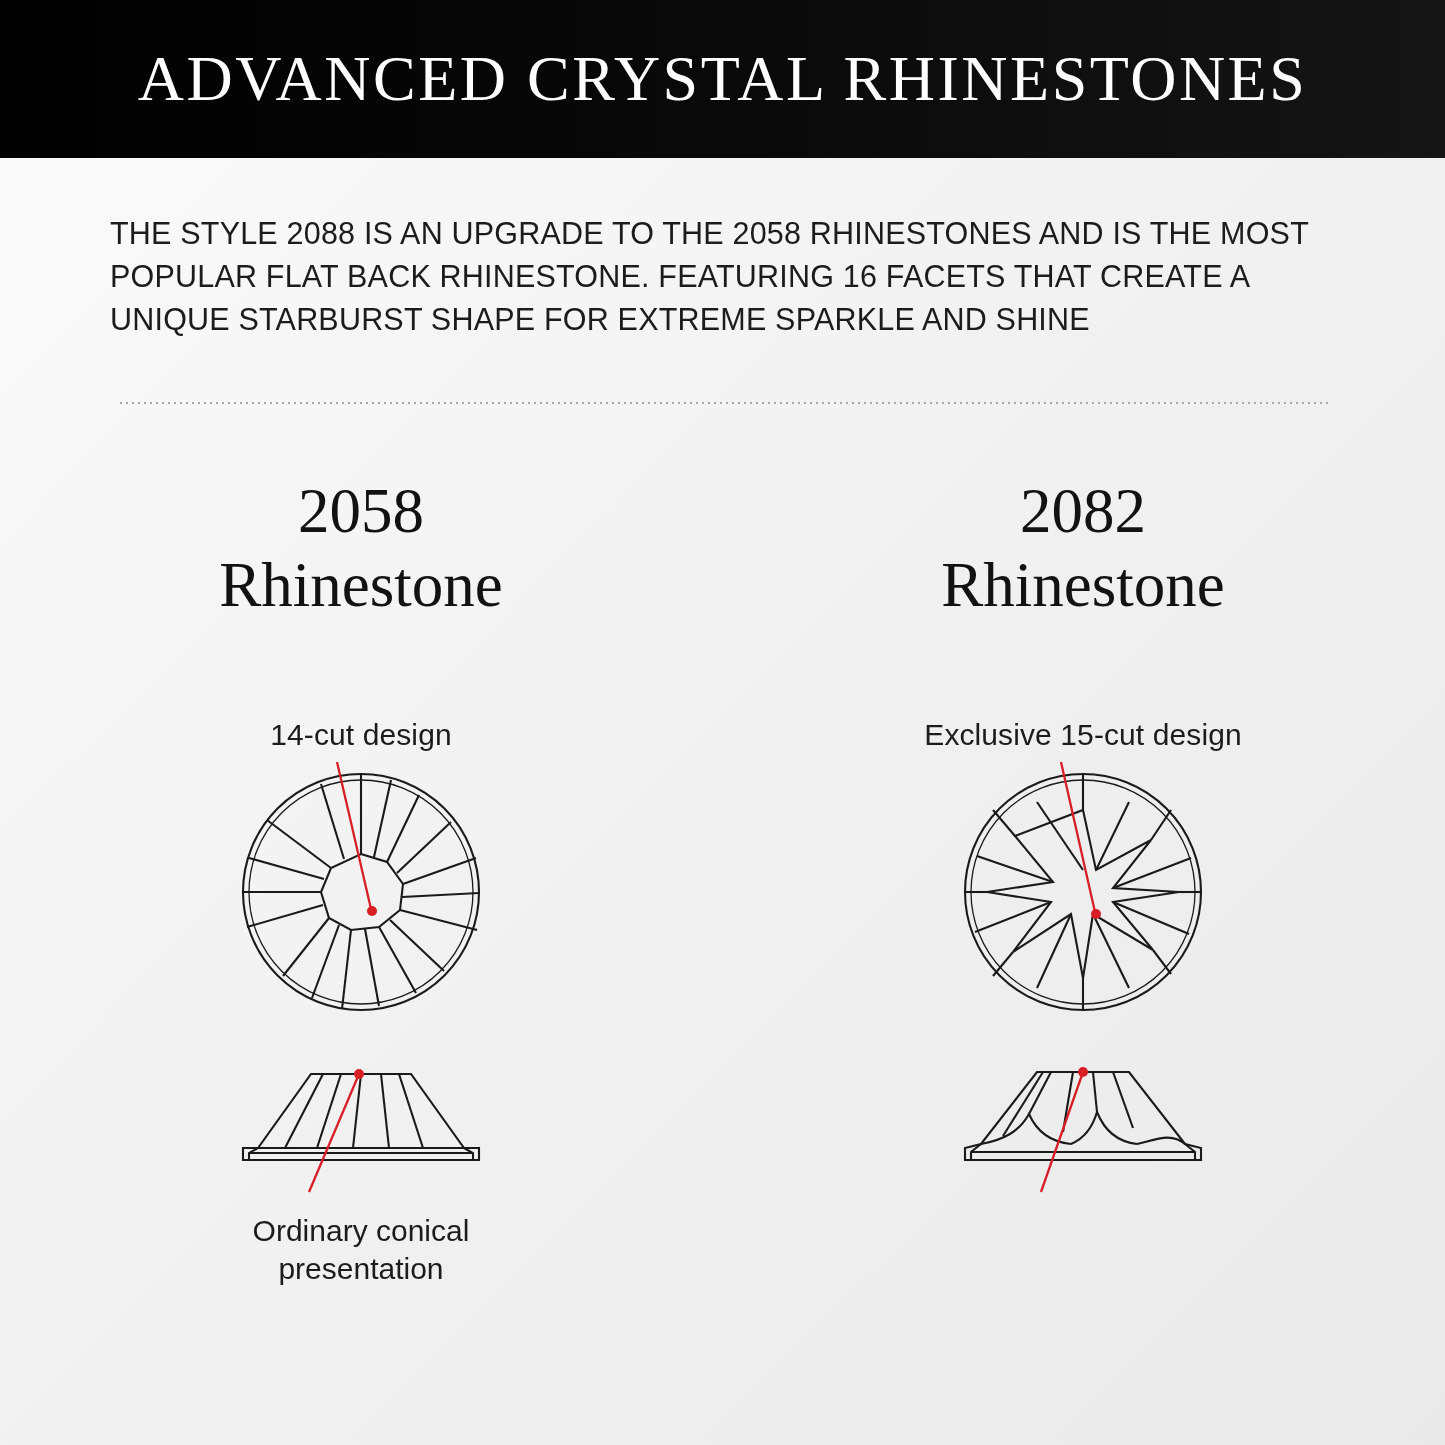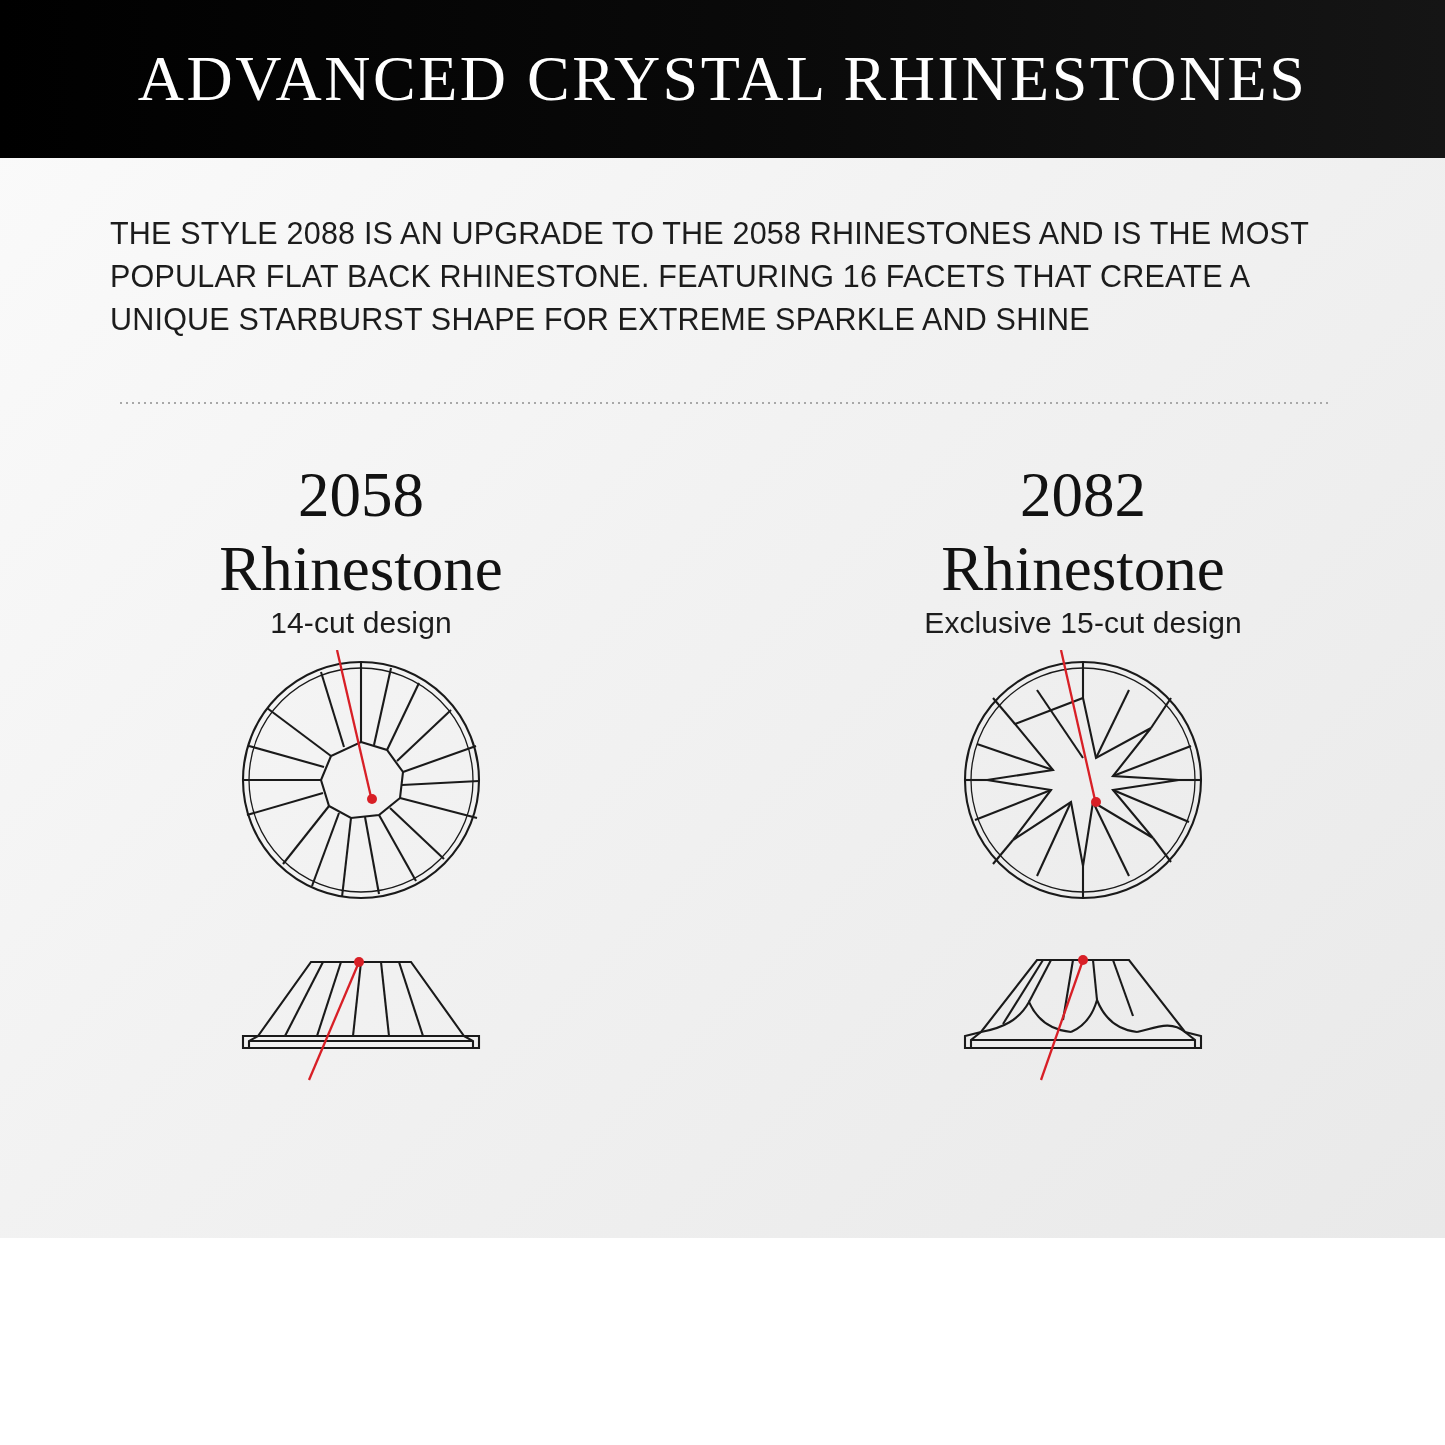--- a/index.html
+++ b/index.html
@@ -9,21 +9,21 @@
   body {
     width: 1445px;
     height: 1445px;
     font-family: "Liberation Sans", sans-serif;
     background: #ffffff;
     overflow: hidden;
   }
   .page {
     position: relative;
     width: 1445px;
-    height: 1238px;
+    height: 1445px;
     background: linear-gradient(135deg, #fbfbfb 0%, #f2f2f2 45%, #e9e9e9 100%);
     box-sizing: border-box;
   }
   
   .header {
     position: absolute;
     left: 0;
     top: 0;
     width: 1445px;
     height: 158px;
@@ -78,27 +78,28 @@
     flex-direction: column;
     align-items: center;
   }
   .col-title {
     font-family: "Liberation Serif", serif;
     font-size: 63px;
     line-height: 74px;
     color: #121212;
     text-align: center;
     font-weight: 400;
-    margin-top: 8px;
+    margin-top: 24px;
     white-space: pre-line;
   }
   .callout-top {
     font-size: 30px;
     color: #1c1c1c;
     text-align: center;
+    margin-top: 96px;
     letter-spacing: 0.1px;
   }
   .gem-top {
     margin-top: 10px;
   }
   .gem-side {
     margin-top: 30px;
   }
   .callout-bottom {
     font-size: 30px;
@@ -181,20 +182,22 @@
             <line x1="47" y1="96" x2="253" y2="96"></line>
             <line x1="38" y1="101" x2="262" y2="101"></line>
             <path d="M47,96 L38,101 L38,108"></path>
             <path d="M253,96 L262,101 L262,108"></path>
           </g>
           <line x1="148" y1="22" x2="98" y2="140" stroke="#d81f26" stroke-width="2.3"></line>
           <circle cx="148" cy="22" r="5" fill="#d81f26"></circle>
         </svg>
       </div>
 
+      <div class="callout-bottom">Ordinary conical
+presentation</div>
     </div>
 
     <div class="col">
       <div class="col-title">2082
 Rhinestone</div>
 
       <div class="callout-top">Exclusive 15-cut design</div>
 
       <div class="gem-top">
         <svg width="300" height="260" viewBox="0 0 300 260">

